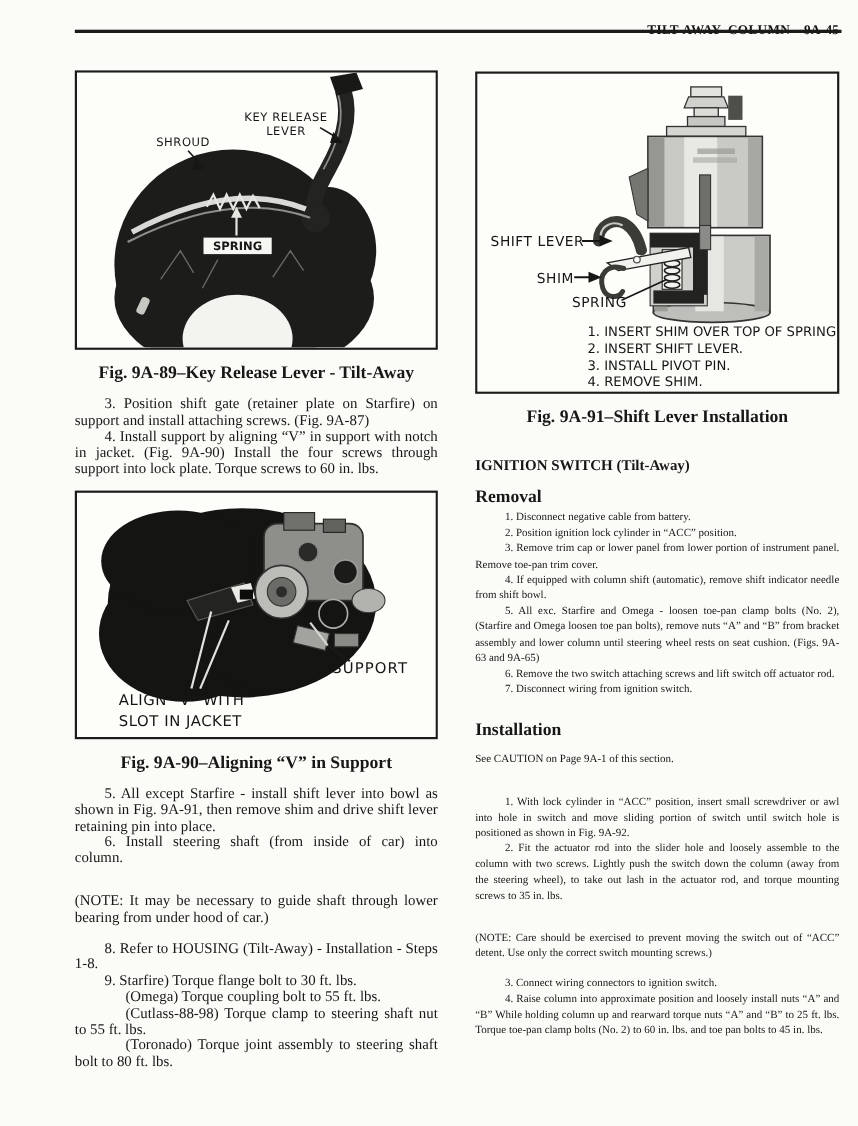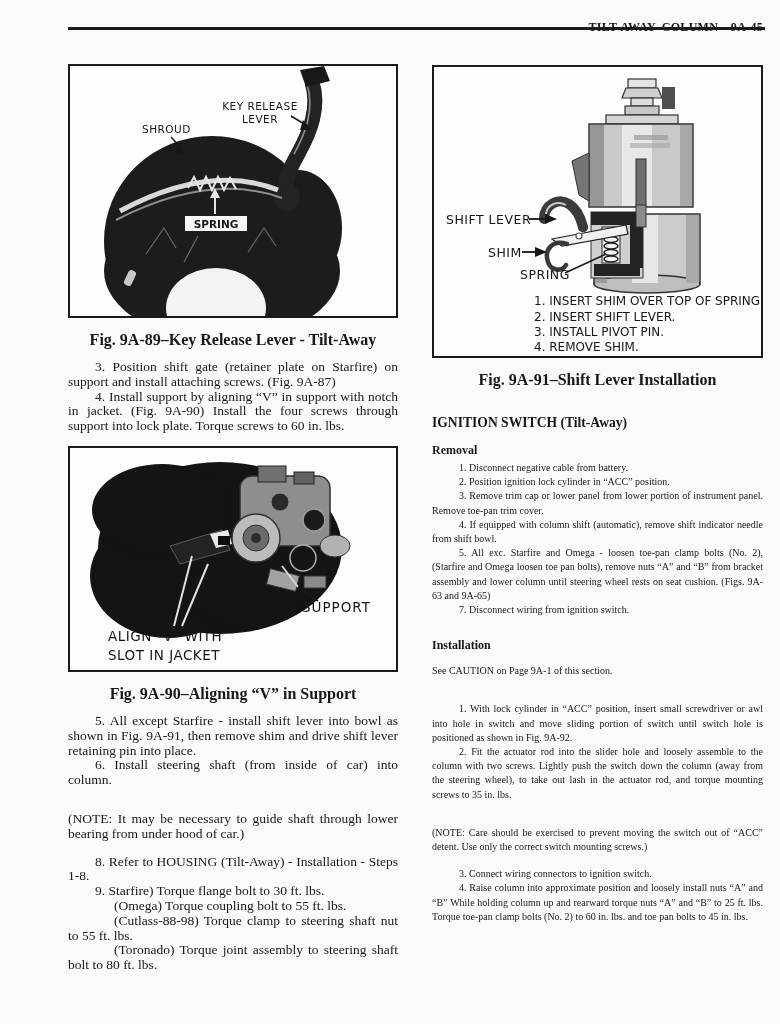--- a/index.html
+++ b/index.html
@@ -14,21 +14,21 @@
   .fig-box{border:2px solid #1b1b19;background:#fdfdfa;overflow:hidden;}
   .fig-box svg{display:block;}
   .fig-caption{text-align:center;font-weight:bold;font-size:16px;margin-top:13px;}
   .para{margin:0;font-size:13.5px;line-height:14.8px;text-align:justify;}
   .col-right .para{font-size:10px;line-height:14.2px;}
   .ind1{text-indent:27px;}
   .ind2{text-indent:46px;}
   .note{margin-top:24px;margin-bottom:13px;}
   .blk{margin-top:11px;}
   .sechead{font-weight:bold;font-size:13.6px;margin-top:26px;}
-  .subhead{font-weight:bold;font-size:12px;margin-top:12px;}
+  .subhead{font-weight:bold;font-size:16px;margin-top:12px;}
   .steps{margin-top:3px;}
   .inst-head{margin-top:21px;}
   .caution{margin-top:11px;}
   .inst-first{margin-top:24px;}
   .fig2{margin-top:12px;}
   .figtext{font-family:"DejaVu Sans", sans-serif;fill:#161614;}
 </style>
 </head>
 <body>
 
@@ -201,20 +201,21 @@
 
     <div class="sechead">IGNITION SWITCH (Tilt-Away)</div>
 
     <div class="subhead">Removal</div>
     <div class="steps">
       <p class="para ind1">1. Disconnect negative cable from battery.</p>
       <p class="para ind1">2. Position ignition lock cylinder in “ACC” position.</p>
       <p class="para ind1">3. Remove trim cap or lower panel from lower portion of instrument panel. Remove toe-pan trim cover.</p>
       <p class="para ind1">4. If equipped with column shift (automatic), remove shift indicator needle from shift bowl.</p>
       <p class="para ind1">5. All exc. Starfire and Omega - loosen toe-pan clamp bolts (No. 2), (Starfire and Omega loosen toe pan bolts), remove nuts “A” and “B” from bracket assembly and lower column until steering wheel rests on seat cushion. (Figs. 9A-63 and 9A-65)</p>
+      <p class="para ind1">6. Remove the two switch attaching screws and lift switch off actuator rod.</p>
       <p class="para ind1">7. Disconnect wiring from ignition switch.</p>
     </div>
 
     <div class="subhead inst-head">Installation</div>
     <p class="para caution">See CAUTION on Page 9A-1 of this section.</p>
 
     <div>
       <p class="para ind1 inst-first">1. With lock cylinder in “ACC” position, insert small screwdriver or awl into hole in switch and move sliding portion of switch until switch hole is positioned as shown in Fig. 9A-92.</p>
       <p class="para ind1">2. Fit the actuator rod into the slider hole and loosely assemble to the column with two screws. Lightly push the switch down the column (away from the steering wheel), to take out lash in the actuator rod, and torque mounting screws to 35 in. lbs.</p>
       <p class="para note">(NOTE: Care should be exercised to prevent moving the switch out of “ACC” detent. Use only the correct switch mounting screws.)</p>

